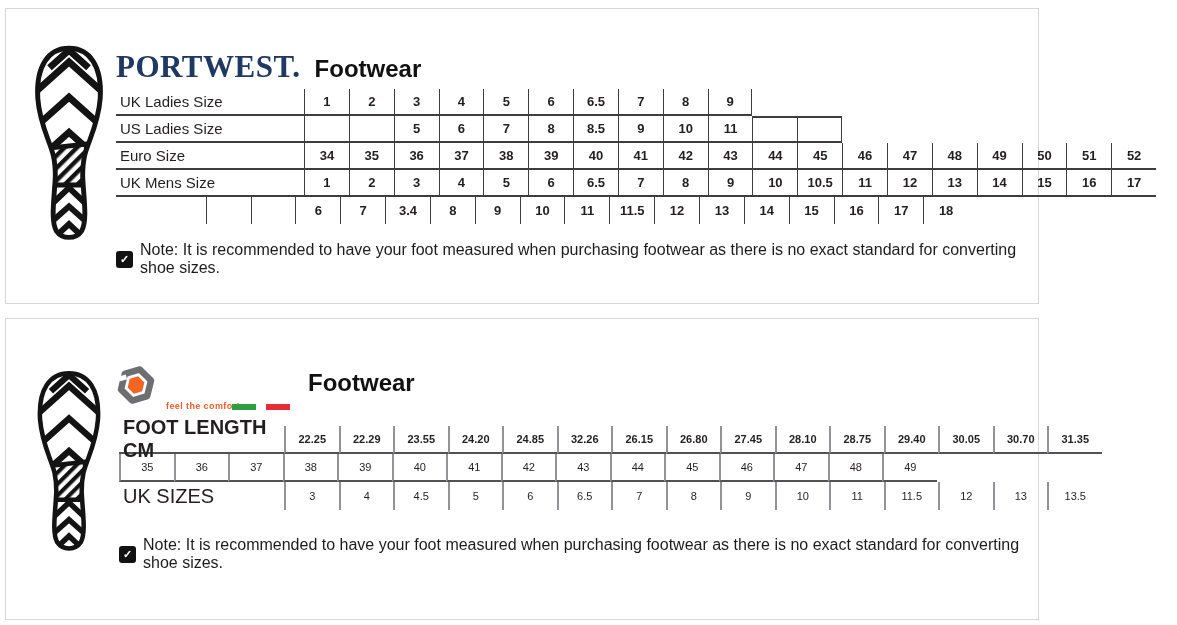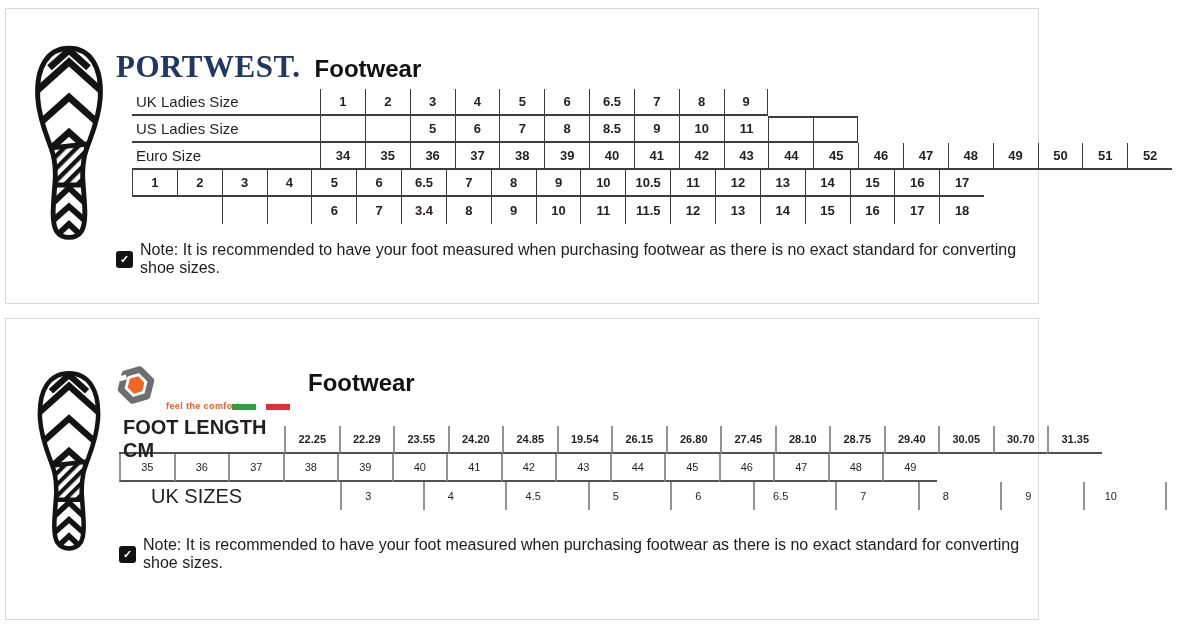--- a/index.html
+++ b/index.html
@@ -28,39 +28,39 @@
   .flag-red   { left:152px; background:#e52d38; }
   .base-product { position:absolute; left:194px; top:6px; font-size:24px; font-weight:700; color:#111; }
 
   
   .sz-table { position:absolute; }
   .sz-row   { display:flex; align-items:stretch; }
   .sz-lbl   { display:flex; align-items:center; padding-left:4px; }
   .sz-cell, .sz-ghost { display:flex; align-items:center; justify-content:center; }
 
   
-  #table-portwest { left:126px; top:80px;text-align:right; }
+  #table-portwest { left:110px; top:80px;text-align:right; }
   #table-portwest .sz-row  { height:27px; }
   #table-portwest .sz-lbl  { width:188px; font-size:15px; border-bottom:2px solid #3d3d3d; }
   #table-portwest .sz-cell,
   #table-portwest .sz-ghost{ width:44.85px; }
   #table-portwest .sz-cell { font-size:13px; font-weight:700;
                              border-left:1.5px solid #3d3d3d; border-bottom:2px solid #3d3d3d; }
   #table-portwest .no-bot .sz-cell, #table-portwest .no-bot .sz-lbl { border-bottom:none; }
   #table-portwest .cap-right { border-right:1.5px solid #3d3d3d; }
   #table-portwest .cap-top   { border-top:2px solid #3d3d3d; }
 
   
   #table-base { left:113px; top:107px; }
   #table-base .sz-row  { height:28px; }
   #table-base .sz-lbl  { width:165px; font-size:20px; border-bottom:2px solid #515254; }
   #table-base .sz-cell { width:54.5px; font-size:11px;
                          border-left:2px solid #919396; border-bottom:2px solid #515254; }
   #table-base .hdr .sz-lbl, #table-base .hdr .sz-cell { font-weight:700; }
-  #table-base .no-bot .sz-cell, #table-base .no-bot .sz-lbl { border-bottom:none;margin-left:28px; }
+  #table-base .no-bot .sz-cell, #table-base .no-bot .sz-lbl { border-bottom:none; }
 
   
   .note { position:absolute; display:flex; align-items:center; font-size:16px; color:#1c1c1c; }
   #note-portwest { left:110px; top:232px; }
   #note-base     { left:113px; top:217px; }
   .note-check { width:17px; height:17px; flex:0 0 17px; background:#121212; border-radius:3px;
                 color:#fff; font-size:11px; font-weight:700; display:flex; align-items:center;
                 justify-content:center; margin-right:7px; }
 </style>
 </head>
@@ -146,20 +146,21 @@
         <div class="sz-cell">45</div>
         <div class="sz-cell">46</div>
         <div class="sz-cell">47</div>
         <div class="sz-cell">48</div>
         <div class="sz-cell">49</div>
         <div class="sz-cell">50</div>
         <div class="sz-cell">51</div>
         <div class="sz-cell">52</div>
       </div>
       <div class="sz-row">
+        <div class="sz-lbl">UK Mens Size</div>
         <div class="sz-cell">1</div>
         <div class="sz-cell">2</div>
         <div class="sz-cell">3</div>
         <div class="sz-cell">4</div>
         <div class="sz-cell">5</div>
         <div class="sz-cell">6</div>
         <div class="sz-cell">6.5</div>
         <div class="sz-cell">7</div>
         <div class="sz-cell">8</div>
         <div class="sz-cell">9</div>
@@ -247,21 +248,21 @@
   </div>
 
   <div class="sz-table" id="table-base">
       <div class="sz-row hdr">
         <div class="sz-lbl">FOOT LENGTH CM</div>
         <div class="sz-cell">22.25</div>
         <div class="sz-cell">22.29</div>
         <div class="sz-cell">23.55</div>
         <div class="sz-cell">24.20</div>
         <div class="sz-cell">24.85</div>
-        <div class="sz-cell">19.54</div>
+        <div class="sz-cell">32.26</div>
         <div class="sz-cell">26.15</div>
         <div class="sz-cell">26.80</div>
         <div class="sz-cell">27.45</div>
         <div class="sz-cell">28.10</div>
         <div class="sz-cell">28.75</div>
         <div class="sz-cell">29.40</div>
         <div class="sz-cell">30.05</div>
         <div class="sz-cell">30.70</div>
         <div class="sz-cell">31.35</div>
       </div>

